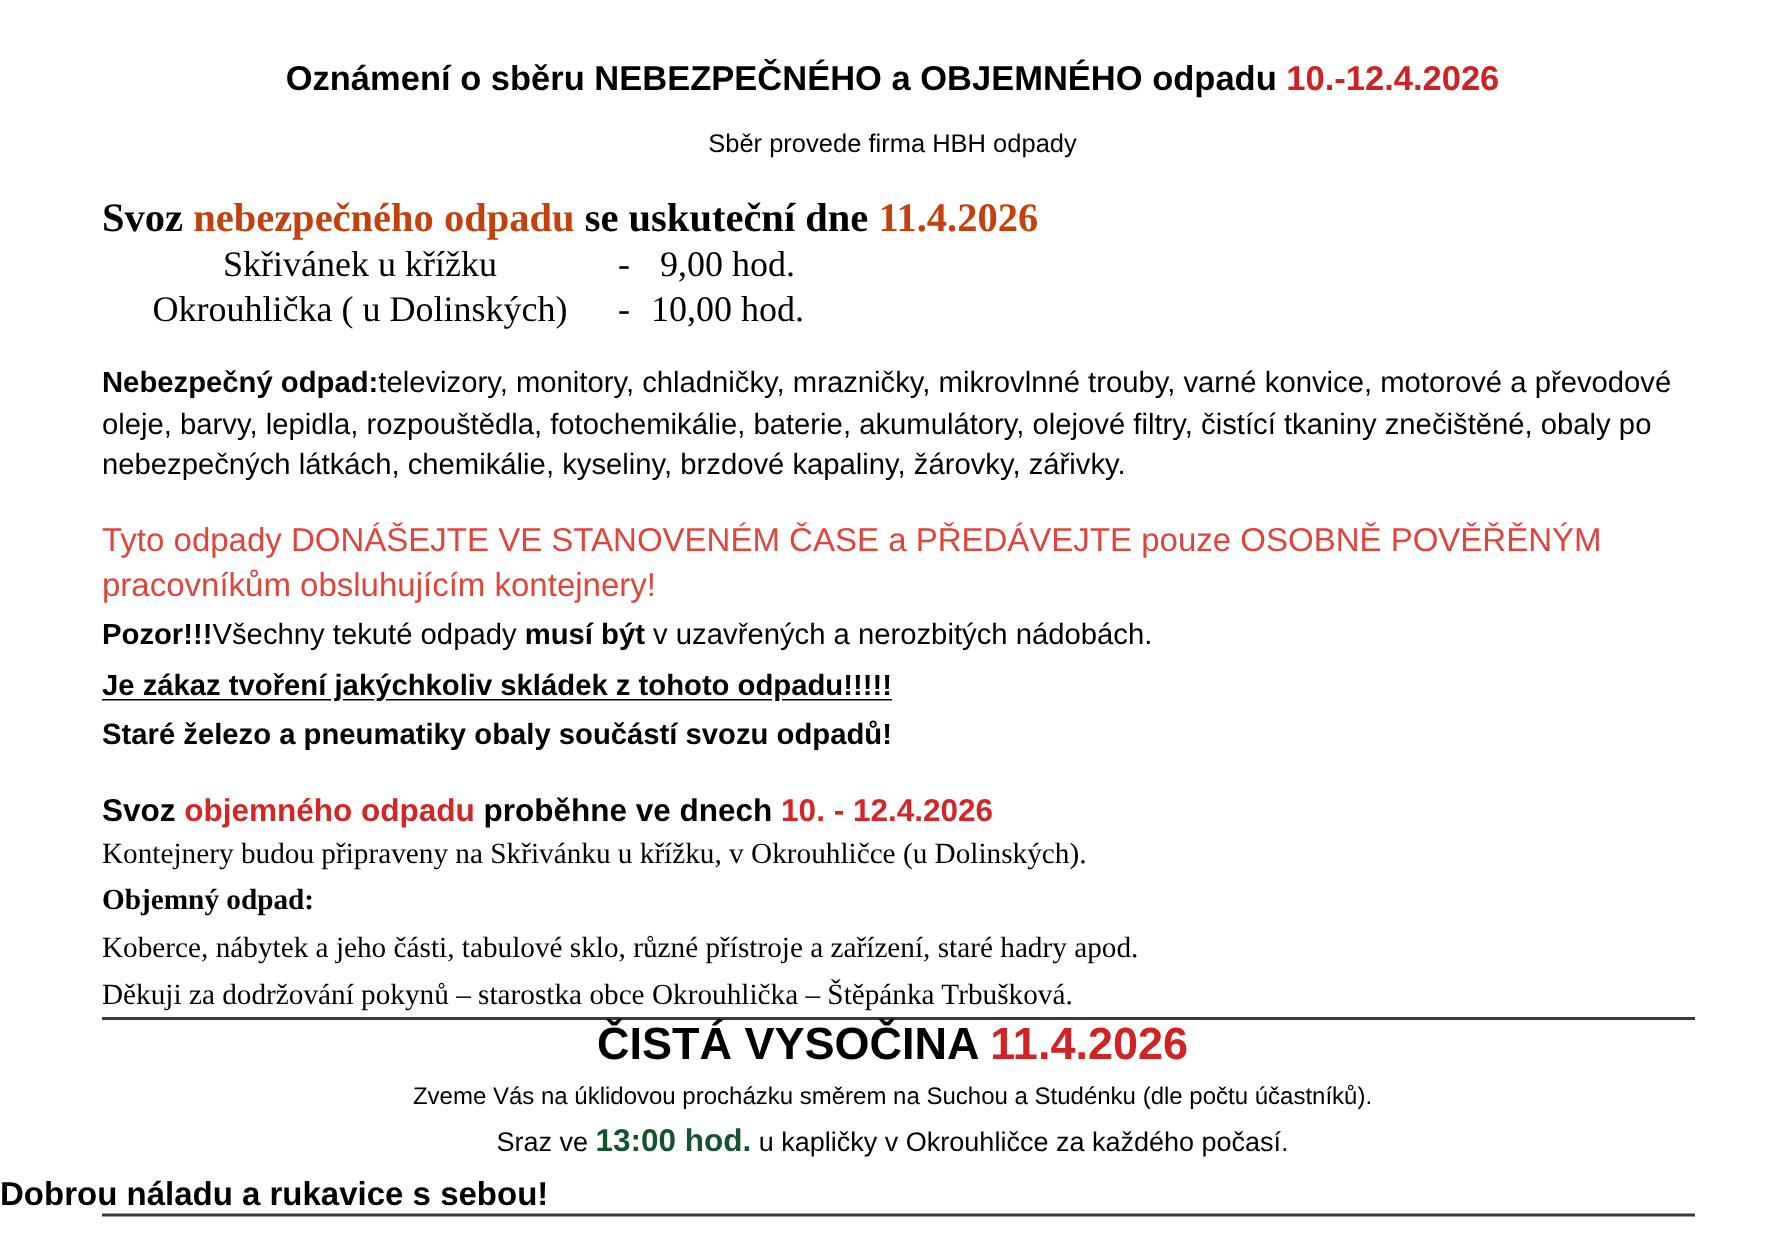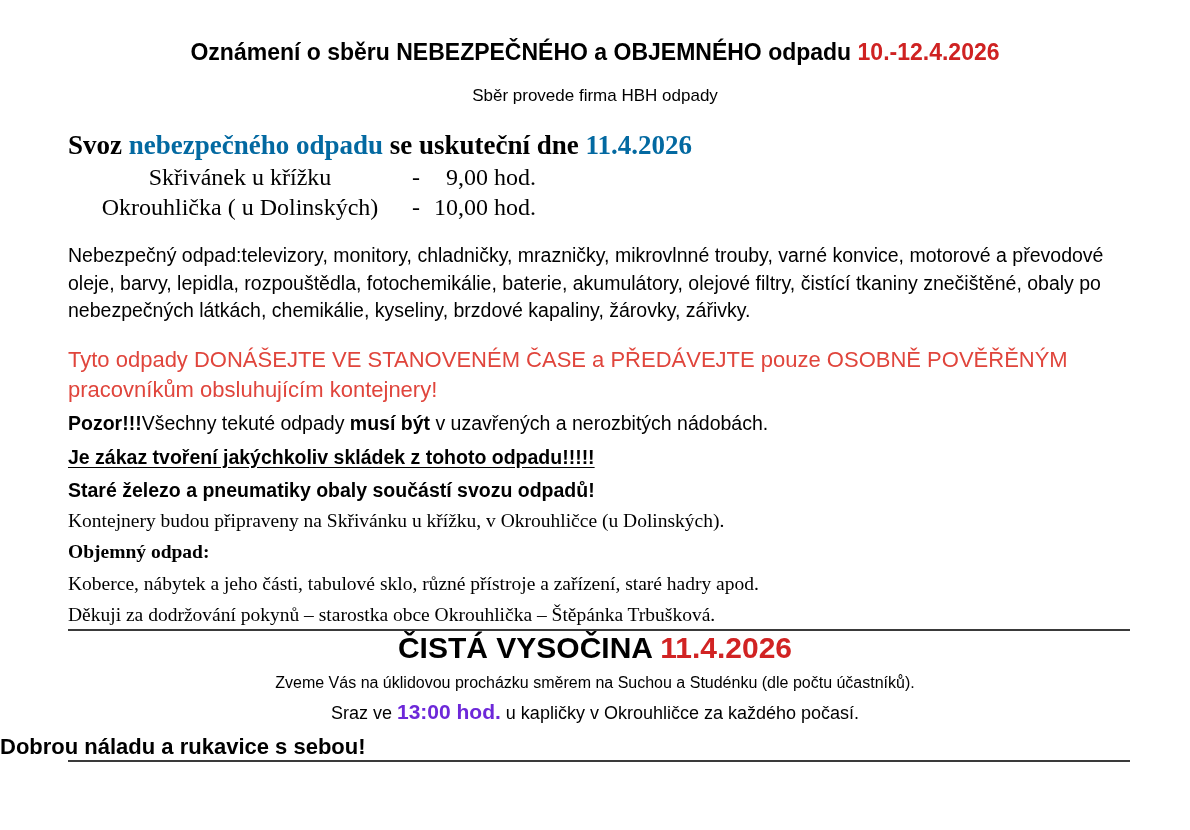--- a/index.html
+++ b/index.html
@@ -47,49 +47,49 @@
     margin: 0;
     padding-left: 68px;
     padding-top: 24px;
   }
   .serif-head {
     font-size: 27px;
     font-weight: bold;
     line-height: 1.15;
     white-space: nowrap;
   }
-  .serif-head .red { color: #0369a1; }
+  .serif-head .red { color: #c2410c; }
   .place-table {
     border-collapse: collapse;
     margin-top: 2px;
   }
   .place-table td {
     font-size: 24px;
     line-height: 1.22;
     padding: 0;
     white-space: nowrap;
     vertical-align: top;
   }
   .place-table td.place { width: 344px; text-align: center; }
   .place-table td.dash  { width: 22px; }
-  .place-table td.time  { text-align: right; }
+  .place-table td.time  { text-align: center; }
 
   
   .body-block {
     padding-left: 68px;
     padding-right: 48px;
     padding-top: 20px;
   }
   .para {
     font-size: 19.5px;
     line-height: 1.42;
     margin: 0;
     text-align: left;
   }
-  .para b { font-weight: normal; }
+  .para b { font-weight: bold; }
 
   .warn {
     color: #e0453c;
     font-size: 22px;
     line-height: 1.35;
     margin: 0;
     padding-top: 20px;
   }
 
   .note {
@@ -142,21 +142,21 @@
   }
   .cista-title .red { color: #d12323; }
 
   .cista-line {
     text-align: center;
     font-size: 16px;
     margin: 0;
     padding-top: 9px;
   }
   .cista-line .red-big {
-    color: #6d28d9;
+    color: #14532d;
     font-weight: bold;
     font-size: 21px;
   }
   .cista-line.meet { font-size: 18px; padding-top: 8px; }
 
   .cista-bold {
     font-size: 22px;
     font-weight: bold;
     margin: 0;
     padding-top: 10px;
@@ -207,20 +207,21 @@
     <p class="para"><b>Nebezpečný odpad:</b><span>televizory, monitory, chladničky, mrazničky, mikrovlnné trouby, varné konvice, motorové a převodové oleje, barvy, lepidla, rozpouštědla, fotochemikálie, baterie, akumulátory, olejové filtry, čistící tkaniny znečištěné, obaly po nebezpečných látkách, chemikálie, kyseliny, brzdové kapaliny, žárovky, zářivky.</span></p>
 
     <p class="warn">Tyto odpady DONÁŠEJTE VE STANOVENÉM ČASE a PŘEDÁVEJTE pouze OSOBNĚ POVĚŘĚNÝM pracovníkům obsluhujícím kontejnery!</p>
 
     <p class="note"><b>Pozor!!!</b><span>Všechny tekuté odpady </span><b>musí být</b><span> v uzavřených a nerozbitých nádobách.</span></p>
 
     <p class="note u">Je zákaz tvoření jakýchkoliv skládek z tohoto odpadu!!!!!</p>
 
     <p class="note strong">Staré železo a pneumatiky obaly součástí svozu odpadů!</p>
 
+    <p class="section-head"><span>Svoz </span><span class="red">objemného odpadu</span><span> proběhne ve dnech </span><span class="red">10. - 12.4.2026</span></p>
 
     <p class="line">Kontejnery budou připraveny na Skřivánku u křížku, v Okrouhličce (u Dolinských).</p>
 
     <p class="line bold">Objemný odpad:</p>
 
     <p class="line">Koberce, nábytek a jeho části, tabulové sklo, různé přístroje a zařízení, staré hadry apod.</p>
 
     <p class="line">Děkuji za dodržování pokynů – starostka obce Okrouhlička – Štěpánka Trbušková.</p>
   </div>
 

